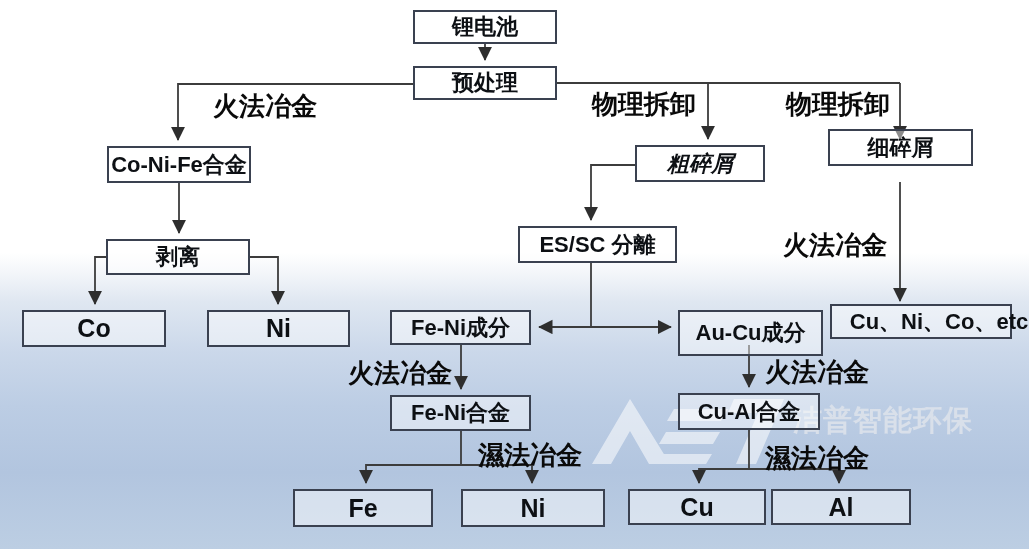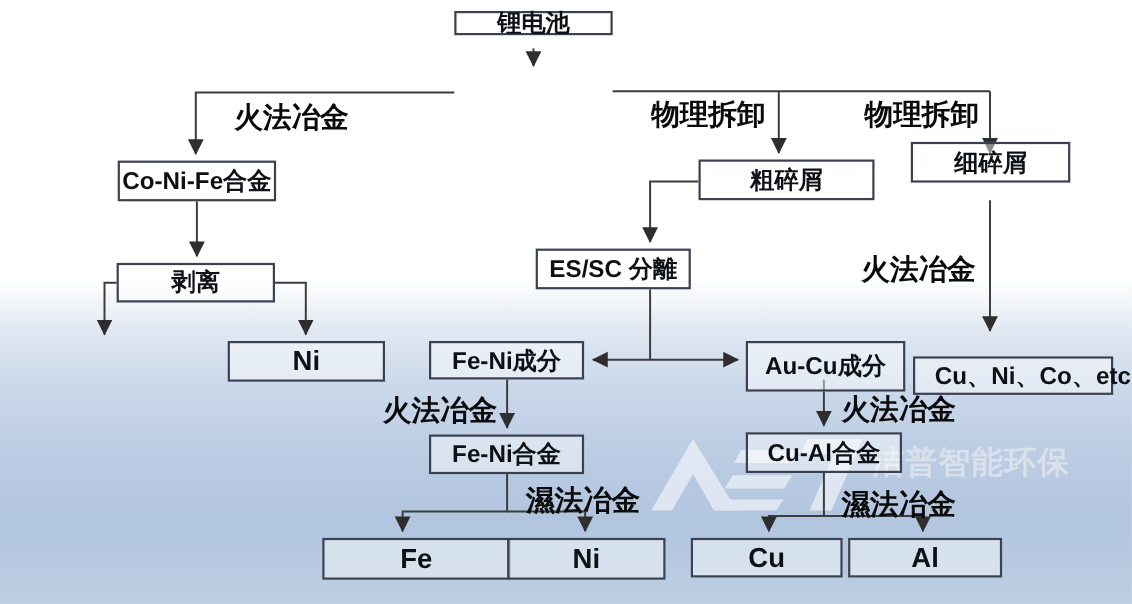--- a/index.html
+++ b/index.html
@@ -71,33 +71,35 @@
       <path d="M900,182 V301" marker-end="url(#arr)"></path>
       <path d="M461,345 V389" marker-end="url(#arr)"></path>
       <path d="M749,345 V387" marker-end="url(#arr)"></path>
       <path d="M461,431 V465 H366 V483" marker-end="url(#arr)"></path>
       <path d="M461,465 H532 V483" marker-end="url(#arr)"></path>
       <path d="M749,430 V469 H699 V483" marker-end="url(#arr)"></path>
       <path d="M749,469 H839 V483" marker-end="url(#arr)"></path>
     </g>
   </svg>
 
-  <div class="box" style="left:413px;top:10px;width:144px;height:22px;">锂电池</div>
+  <div class="box" style="left:413px;top:10px;width:144px;height:34px;">锂电池</div>
+  <div class="box" style="left:413px;top:66px;width:144px;height:34px;">预处理</div>
   <div class="box" style="left:107px;top:146px;width:144px;height:37px;">Co-Ni-Fe合金</div>
   <div class="box" style="left:106px;top:239px;width:144px;height:36px;">剥离</div>
+  <div class="box metal" style="left:22px;top:310px;width:144px;height:37px;">Co</div>
   <div class="box metal" style="left:207px;top:310px;width:143px;height:37px;">Ni</div>
-  <div class="box" style="left:635px;top:145px;width:160px;height:37px;">粗碎屑</div>
-  <div class="box" style="left:487px;top:226px;width:141px;height:37px;">ES/SC 分離</div>
+  <div class="box" style="left:635px;top:145px;width:130px;height:37px;font-style:italic;">粗碎屑</div>
+  <div class="box" style="left:518px;top:226px;width:159px;height:37px;">ES/SC 分離</div>
   <div class="box" style="left:828px;top:129px;width:145px;height:37px;">细碎屑</div>
   <div class="box" style="left:390px;top:310px;width:141px;height:35px;">Fe-Ni成分</div>
   <div class="box" style="left:678px;top:310px;width:145px;height:46px;">Au-Cu成分</div>
-  <div class="box" style="left:830px;top:324px;width:182px;height:35px;padding-left:36px;">Cu、Ni、Co、etc</div>
+  <div class="box" style="left:830px;top:304px;width:182px;height:35px;padding-left:36px;">Cu、Ni、Co、etc</div>
   <div class="box" style="left:390px;top:395px;width:141px;height:36px;">Fe-Ni合金</div>
   <div class="box" style="left:678px;top:393px;width:142px;height:37px;">Cu-Al合金</div>
-  <div class="box metal" style="left:293px;top:489px;width:171px;height:38px;">Fe</div>
+  <div class="box metal" style="left:293px;top:489px;width:140px;height:38px;">Fe</div>
   <div class="box metal" style="left:461px;top:489px;width:144px;height:38px;">Ni</div>
   <div class="box metal" style="left:771px;top:489px;width:140px;height:36px;">Al</div>
   <div class="box metal" style="left:628px;top:489px;width:138px;height:36px;">Cu</div>
 
   <div class="edge-label" style="left:213px;top:89px;">火法冶金</div>
   <div class="edge-label" style="left:592px;top:87px;">物理拆卸</div>
   <div class="edge-label" style="left:786px;top:87px;">物理拆卸</div>
   <div class="edge-label" style="left:783px;top:228px;">火法冶金</div>
   <div class="edge-label" style="left:348px;top:356px;">火法冶金</div>
   <div class="edge-label" style="left:765px;top:355px;">火法冶金</div>

